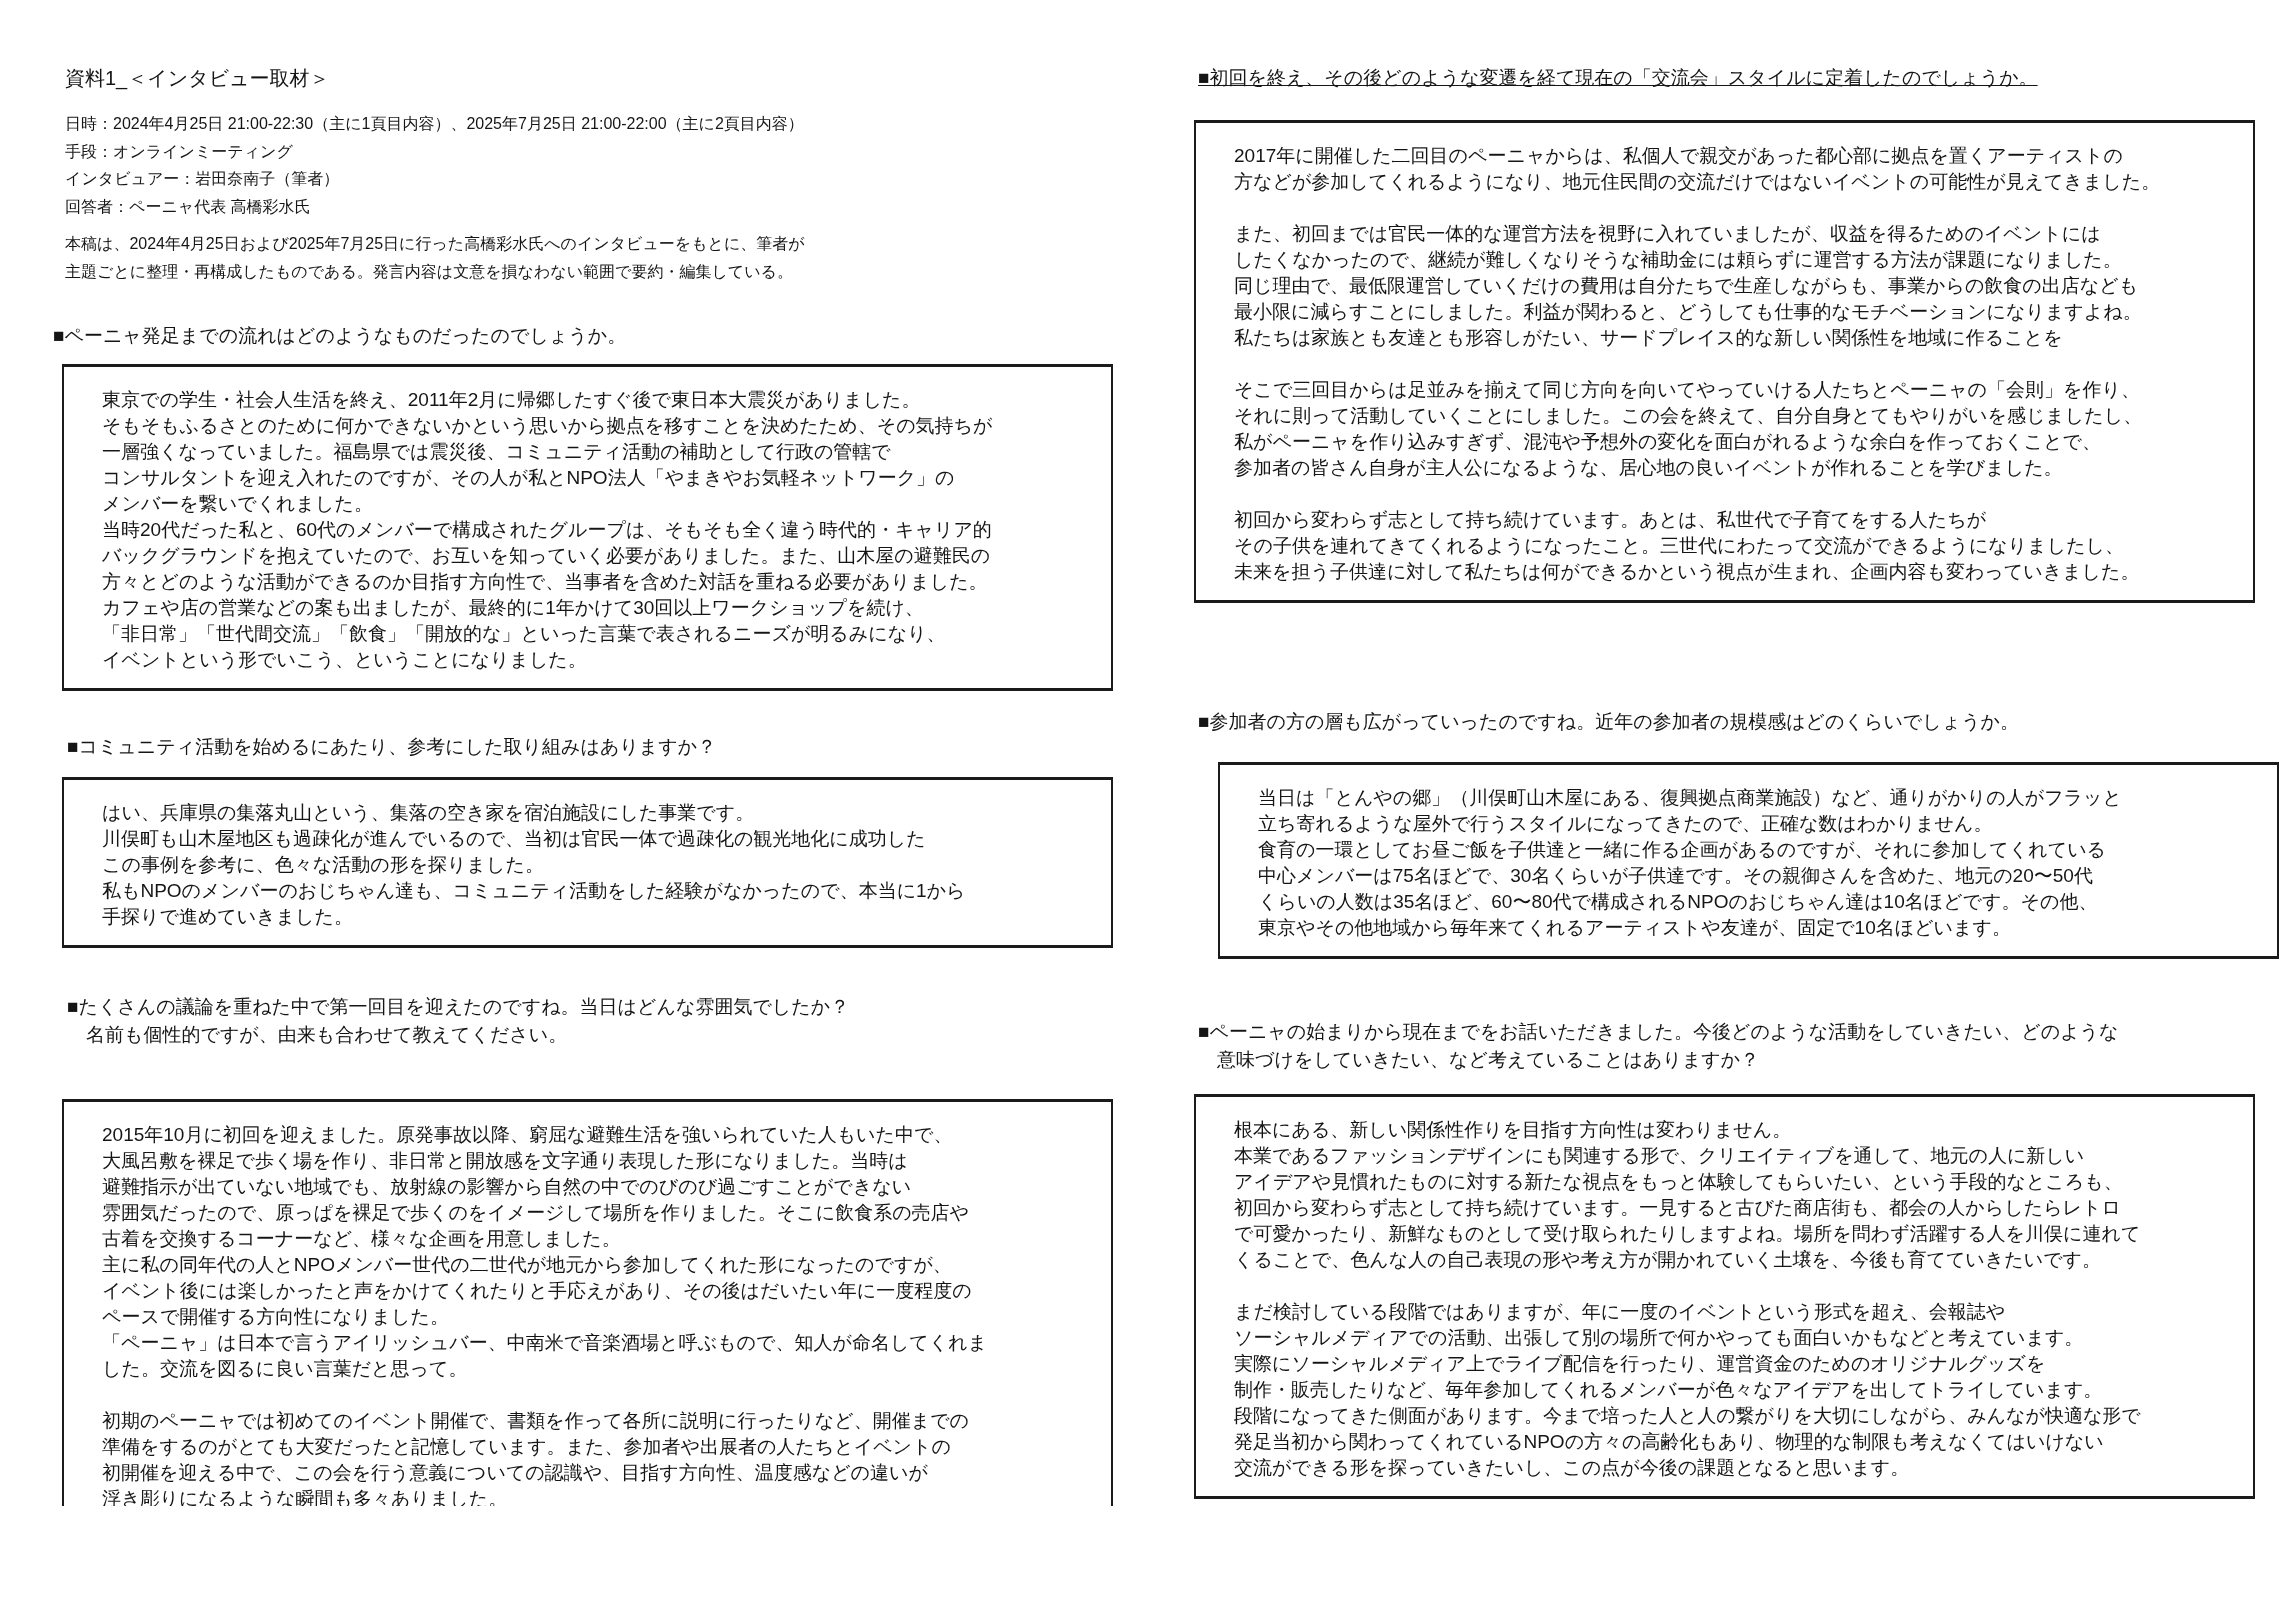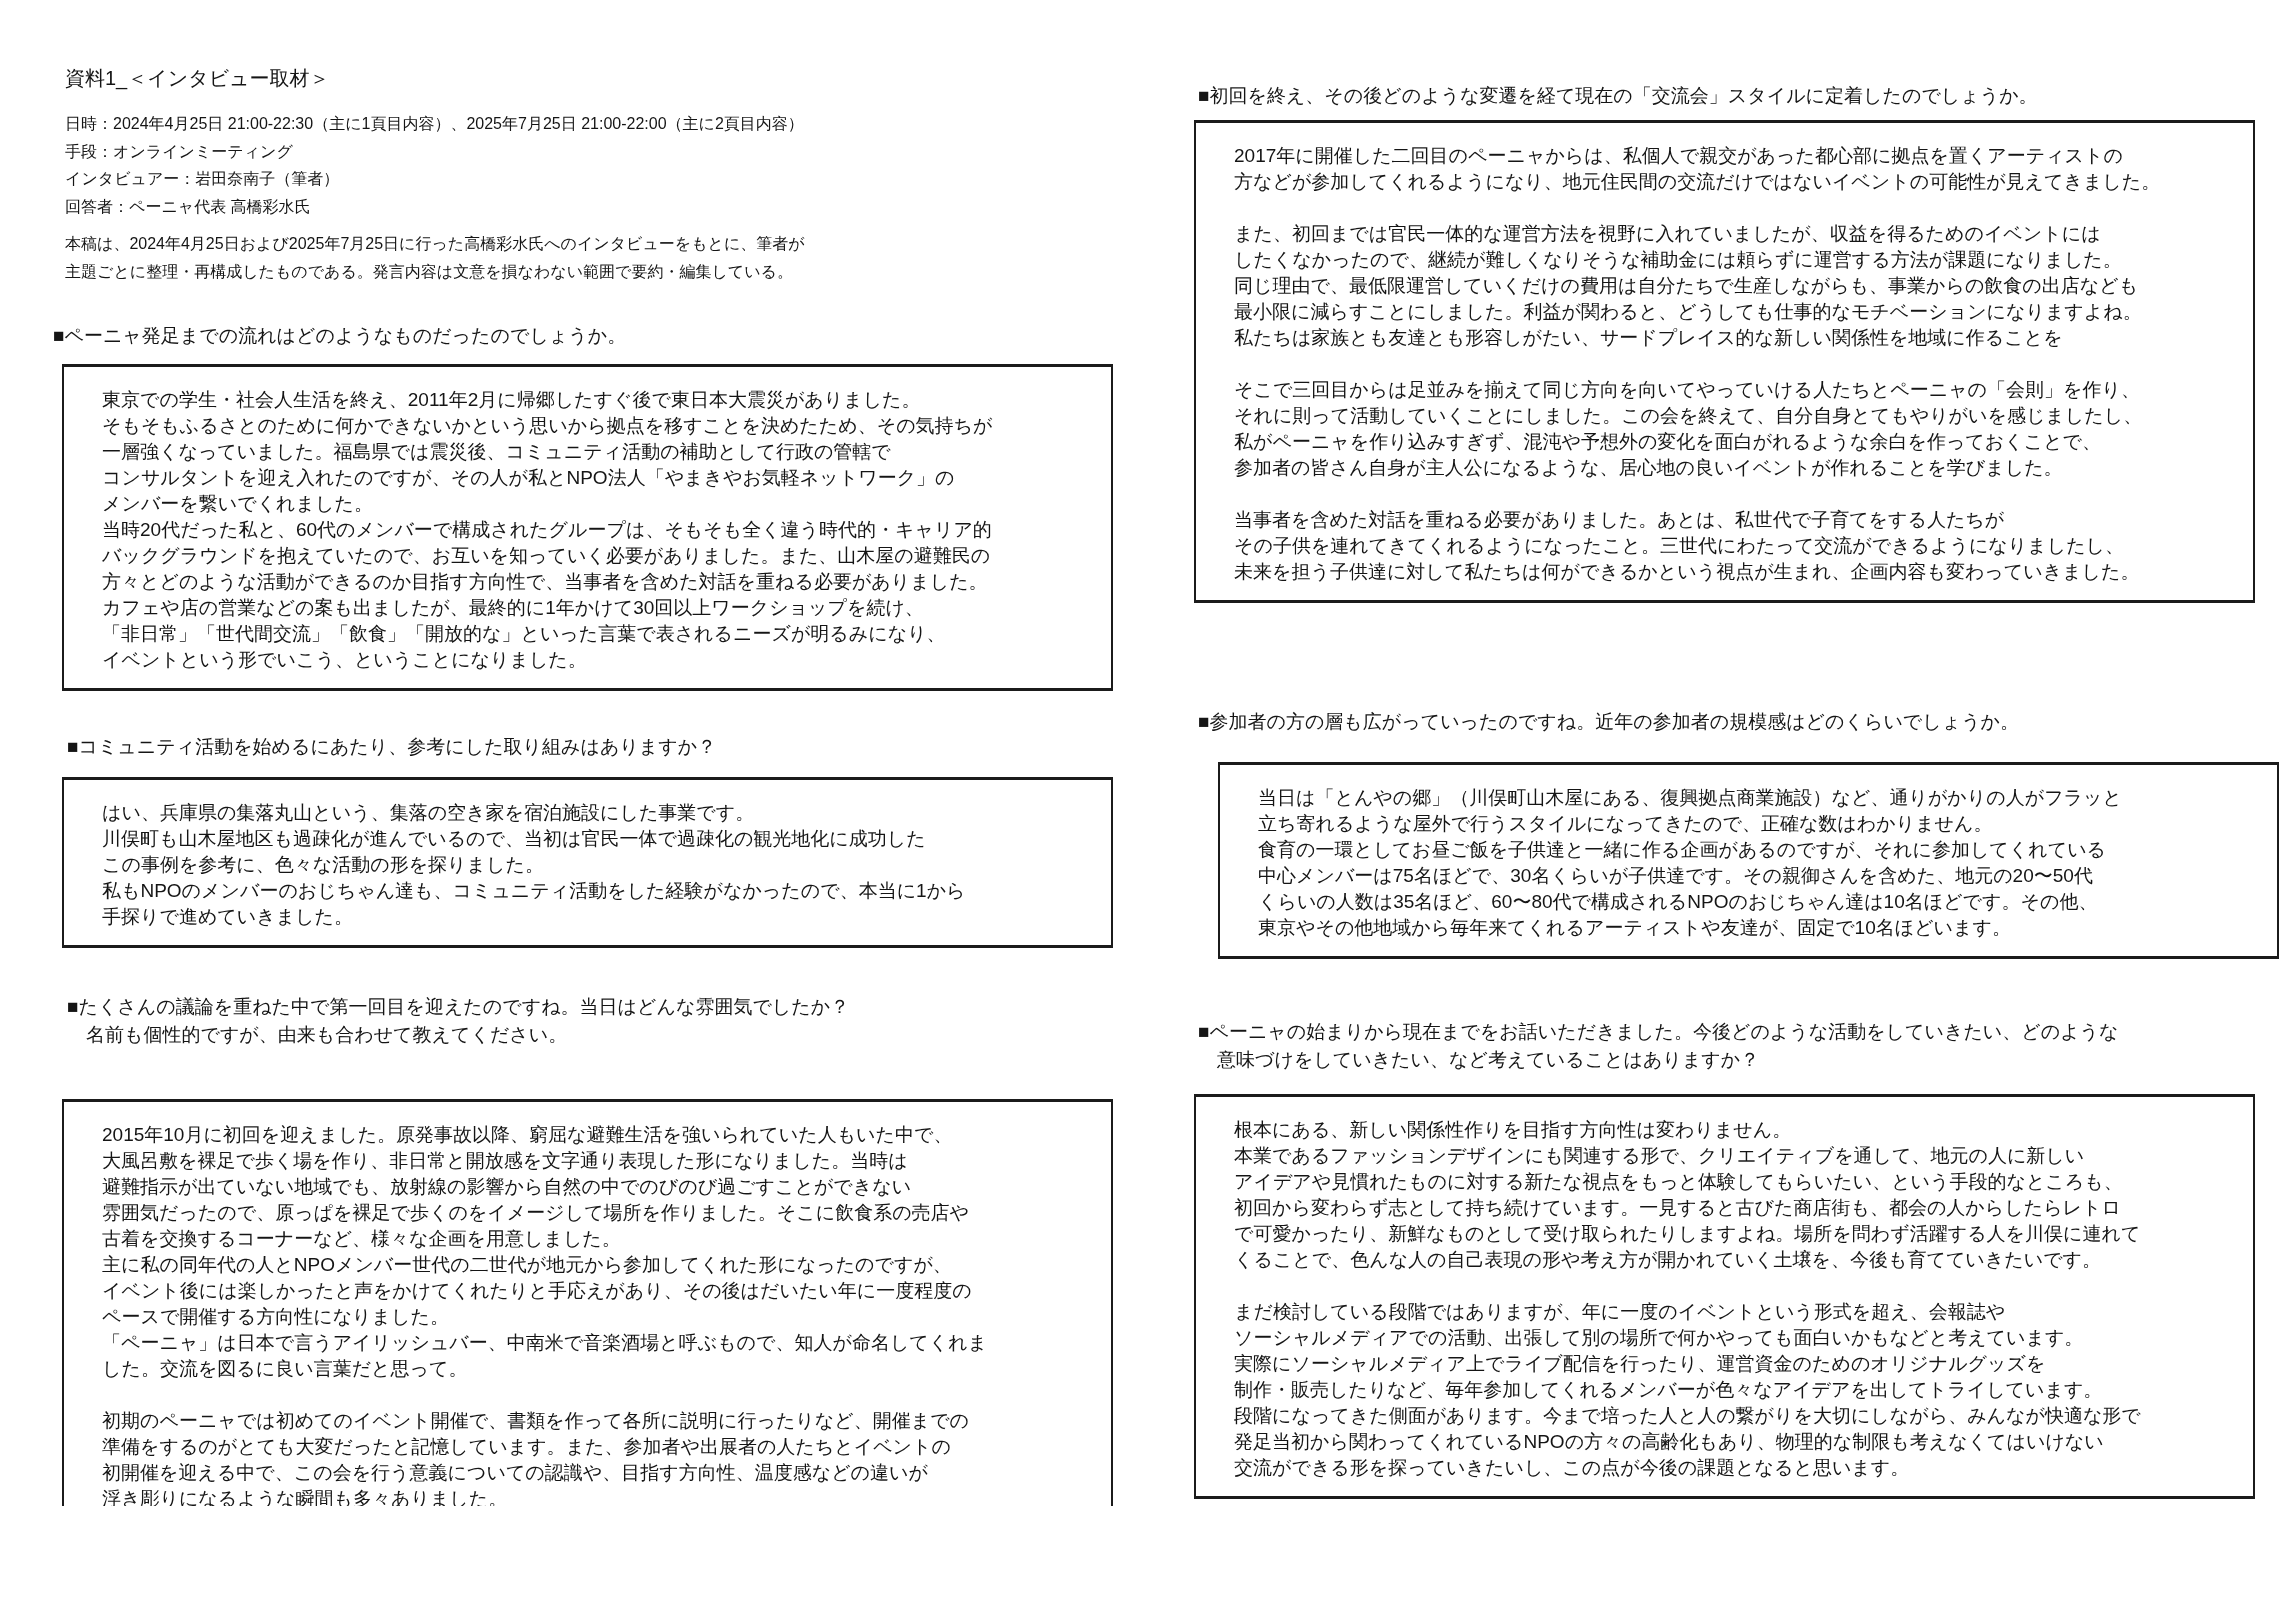--- a/index.html
+++ b/index.html
@@ -97,40 +97,40 @@
         <div class="line">準備をするのがとても大変だったと記憶しています。また、参加者や出展者の人たちとイベントの</div>
         <div class="line">初開催を迎える中で、この会を行う意義についての認識や、目指す方向性、温度感などの違いが</div>
         <div class="line">浮き彫りになるような瞬間も多々ありました。</div>
       </div>
 
     <div class="abs page-number" style="left:0;top:1530px;">1/2</div>
   </div>
 
   <div class="page" id="page-2">
 
-    <div class="abs question" style="left:50px;top:82px;">
+    <div class="abs question" style="left:50px;top:64px;text-decoration:underline;">
         <div class="line">■初回を終え、その後どのような変遷を経て現在の「交流会」スタイルに定着したのでしょうか。</div>
       </div>
 
     <div class="abs answer-box" style="left:46px;top:120px;width:1061px;">
         <div class="line">2017年に開催した二回目のペーニャからは、私個人で親交があった都心部に拠点を置くアーティストの</div>
         <div class="line">方などが参加してくれるようになり、地元住民間の交流だけではないイベントの可能性が見えてきました。</div>
         <div class="line">&nbsp;</div>
         <div class="line">また、初回までは官民一体的な運営方法を視野に入れていましたが、収益を得るためのイベントには</div>
         <div class="line">したくなかったので、継続が難しくなりそうな補助金には頼らずに運営する方法が課題になりました。</div>
         <div class="line">同じ理由で、最低限運営していくだけの費用は自分たちで生産しながらも、事業からの飲食の出店なども</div>
         <div class="line">最小限に減らすことにしました。利益が関わると、どうしても仕事的なモチベーションになりますよね。</div>
         <div class="line">私たちは家族とも友達とも形容しがたい、サードプレイス的な新しい関係性を地域に作ることを</div>
         <div class="line">&nbsp;</div>
         <div class="line">そこで三回目からは足並みを揃えて同じ方向を向いてやっていける人たちとペーニャの「会則」を作り、</div>
         <div class="line">それに則って活動していくことにしました。この会を終えて、自分自身とてもやりがいを感じましたし、</div>
         <div class="line">私がペーニャを作り込みすぎず、混沌や予想外の変化を面白がれるような余白を作っておくことで、</div>
         <div class="line">参加者の皆さん自身が主人公になるような、居心地の良いイベントが作れることを学びました。</div>
         <div class="line">&nbsp;</div>
-        <div class="line">当事者を含めた対話を重ねる必要がありました。あとは、私世代で子育てをする人たちが</div>
+        <div class="line">初回から変わらず志として持ち続けています。あとは、私世代で子育てをする人たちが</div>
         <div class="line">その子供を連れてきてくれるようになったこと。三世代にわたって交流ができるようになりましたし、</div>
         <div class="line">未来を担う子供達に対して私たちは何ができるかという視点が生まれ、企画内容も変わっていきました。</div>
       </div>
 
     <div class="abs question" style="left:50px;top:708px;">
         <div class="line">■参加者の方の層も広がっていったのですね。近年の参加者の規模感はどのくらいでしょうか。</div>
       </div>
 
     <div class="abs answer-box" style="left:46px;top:762px;width:1061px;margin-left:24px;">
         <div class="line">当日は「とんやの郷」（川俣町山木屋にある、復興拠点商業施設）など、通りがかりの人がフラッと</div>

